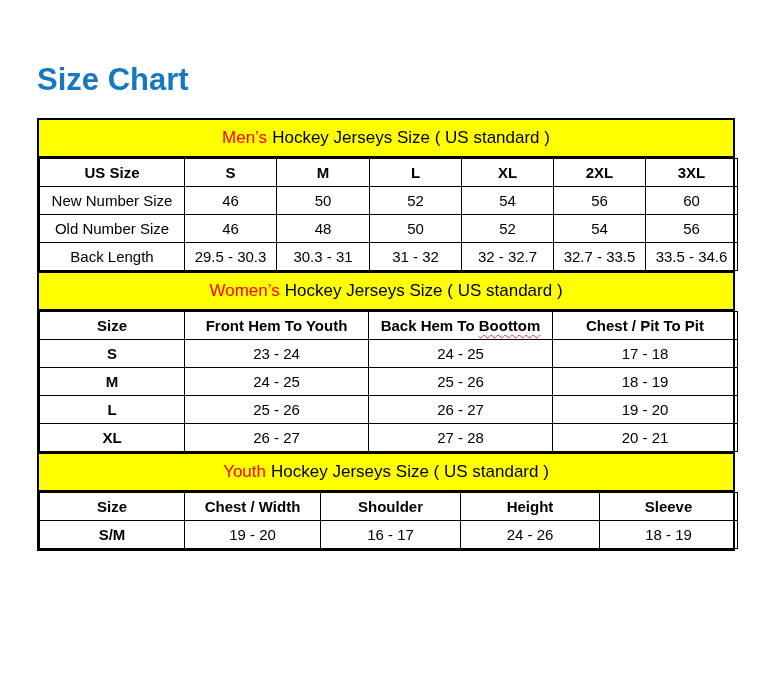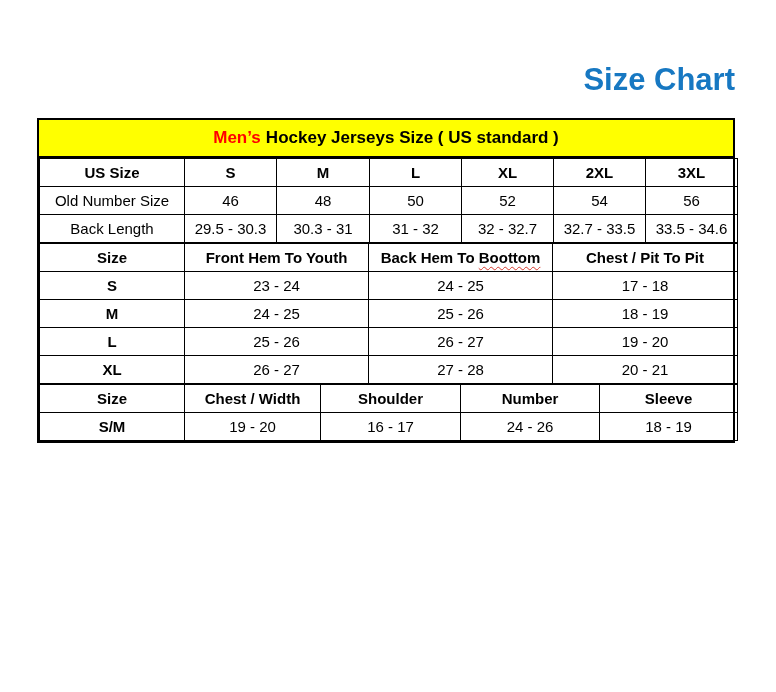--- a/index.html
+++ b/index.html
@@ -20,36 +20,36 @@
     overflow: hidden;
   }
   .page {
     width: 698px;
     margin-left: 37px;
   }
   h1.title {
     margin: 0;
     padding-top: 62px;
     padding-bottom: 20px;
-    text-align: right;
+    text-align: left;
     font-size: 31px;
     font-weight: bold;
     letter-spacing: 0px;
     color: var(--title-color);
   }
   .chart {
     border: 2px solid var(--line);
   }
   .banner {
     background: var(--banner-bg);
     border-top: 2px solid var(--line);
     border-bottom: 2px solid var(--line);
     text-align: center;
     font-size: 17px;
-    font-weight: bold;
+    font-weight: normal;
     padding: 8px 0;
     line-height: 20px;
   }
   .chart > .banner:first-child { border-top: none; }
   .banner .accent {
     color: var(--banner-accent);
     margin-right: 0.30em;
   }
   table.size-table {
     border-collapse: collapse;
@@ -102,39 +102,49 @@
             <th>S</th>
             <th>M</th>
             <th>L</th>
             <th>XL</th>
             <th>2XL</th>
             <th>3XL</th>
           </tr>
         </thead>
         <tbody>
           <tr>
+            <td>New Number Size</td>
+            <td>46</td>
+            <td>50</td>
+            <td>52</td>
+            <td>54</td>
+            <td>56</td>
+            <td>60</td>
+          </tr>
+          <tr>
             <td>Old Number Size</td>
             <td>46</td>
             <td>48</td>
             <td>50</td>
             <td>52</td>
             <td>54</td>
             <td>56</td>
           </tr>
           <tr>
             <td>Back Length</td>
             <td>29.5 - 30.3</td>
             <td>30.3 - 31</td>
             <td>31 - 32</td>
             <td>32 - 32.7</td>
             <td>32.7 - 33.5</td>
             <td>33.5 - 34.6</td>
           </tr>
         </tbody>
       </table>
+      <div class="banner"><span class="accent">Women’s</span><span>Hockey Jerseys Size ( US standard )</span></div>
       <table class="size-table">
         <colgroup>
           <col style="width: 145px;">
           <col style="width: 184px;">
           <col style="width: 184px;">
           <col style="width: 185px;">
         </colgroup>
         <thead>
           <tr>
             <th>Size</th>
@@ -163,34 +173,35 @@
             <td>19 - 20</td>
           </tr>
           <tr>
             <td class="row-label-bold">XL</td>
             <td>26 - 27</td>
             <td>27 - 28</td>
             <td>20 - 21</td>
           </tr>
         </tbody>
       </table>
+      <div class="banner"><span class="accent">Youth</span><span>Hockey Jerseys Size ( US standard )</span></div>
       <table class="size-table">
         <colgroup>
           <col style="width: 145px;">
           <col style="width: 136px;">
           <col style="width: 140px;">
           <col style="width: 139px;">
           <col style="width: 138px;">
         </colgroup>
         <thead>
           <tr>
             <th>Size</th>
             <th>Chest / Width</th>
             <th>Shoulder</th>
-            <th>Number</th>
+            <th>Height</th>
             <th>Sleeve</th>
           </tr>
         </thead>
         <tbody>
           <tr>
             <td class="row-label-bold">S/M</td>
             <td>19 - 20</td>
             <td>16 - 17</td>
             <td>24 - 26</td>
             <td>18 - 19</td>

